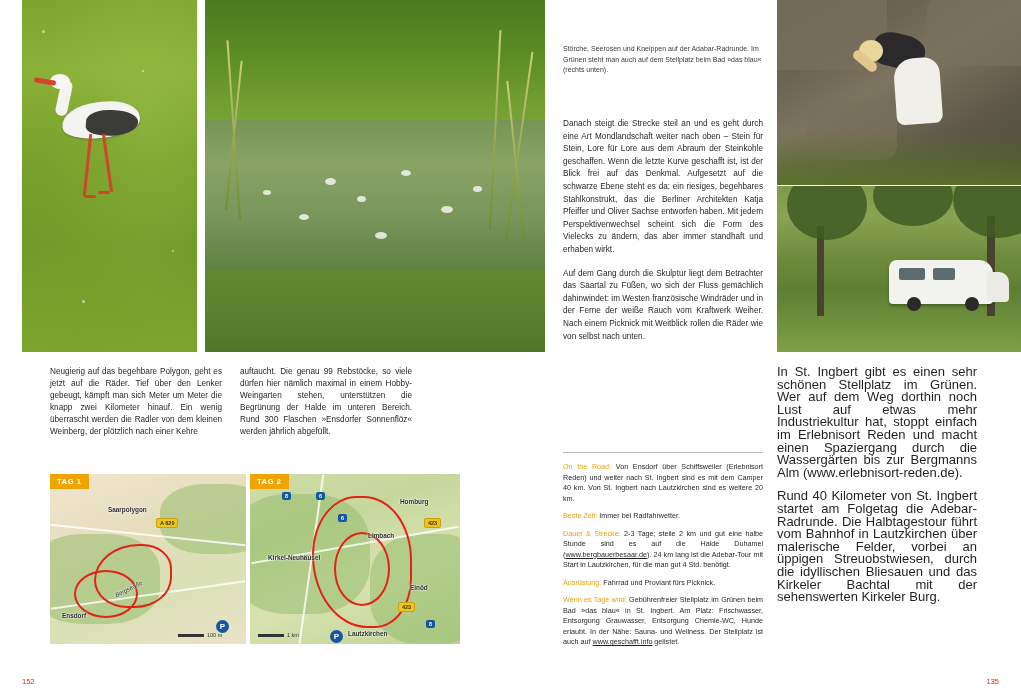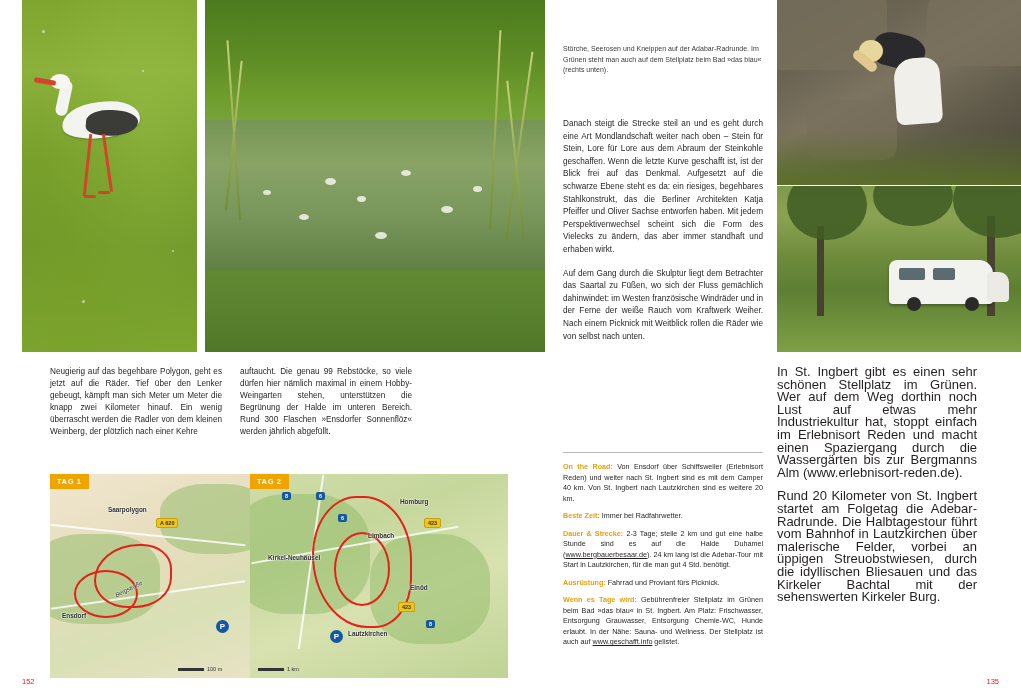--- a/index.html
+++ b/index.html
@@ -77,31 +77,31 @@
   .col-c{left:563px;top:44px;width:200px;}
   .caption{font-size:7px;line-height:10.5px;color:#3a3a3a;text-align:left;}
 
   .col-c-body{position:absolute;left:563px;top:118px;width:200px;font-size:8.2px;line-height:12.6px;text-align:justify;}
   .col-c-body p{margin:0 0 11px 0;}
 
   .hairline{position:absolute;left:563px;top:452px;width:200px;height:1px;background:#b9b9b9;}
 
   .info{position:absolute;left:563px;top:462px;width:200px;font-size:7.2px;line-height:10.5px;text-align:justify;}
   .info p{margin:0 0 7px 0;}
-  .info b{color:#e8a00c;font-weight:bold;}
+  .info b{color:#e8a00c;font-weight:normal;}
   .info a{color:#231f20;text-decoration:underline;}
 
   .col-d{position:absolute;left:777px;top:366px;width:200px;font-size:13px;line-height:12.6px;text-align:justify;}
   .col-d p{margin:0 0 11px 0;}
 
   .fazit{position:absolute;left:777px;top:614px;width:200px;background:#f0a400;color:#ffffff;
     font-size:7.6px;font-weight:bold;line-height:11px;letter-spacing:.4px;padding:8px 9px;box-sizing:border-box;}
 
   
-  .map{position:absolute;top:474px;height:204px;overflow:hidden;border:0;padding-left:48px;}
+  .map{position:absolute;top:474px;height:170px;overflow:hidden;border:0;}
   .map1{left:50px;width:196px;background:linear-gradient(160deg,#efe7cf 0%,#e7ddbe 35%,#d9e0b4 65%,#eae3c8 100%);}
   .map2{left:250px;width:210px;background:linear-gradient(160deg,#cfdca8 0%,#c6d79c 30%,#d8e2b0 60%,#bed394 100%);}
   .map .green{position:absolute;background:rgba(150,190,110,.55);border-radius:40%;}
   .map .route{position:absolute;border:2.2px solid #e2231a;border-radius:40%;}
   .map .roadline{position:absolute;background:#ffffff;opacity:.8;}
   .map .lbl{position:absolute;font-size:6.4px;color:#2d2d2d;font-weight:bold;text-shadow:0 0 2px #fff,0 0 2px #fff;}
   .map .lbl.small{font-weight:normal;font-size:6px;font-style:italic;}
   .tag{position:absolute;left:0;top:0;background:#f0a400;color:#fff;font-size:7.5px;font-weight:bold;letter-spacing:.6px;padding:3px 7px;}
   .shield{position:absolute;background:#f0c419;color:#333;font-size:5.5px;font-weight:bold;border-radius:2px;padding:1px 3px;border:1px solid #c9a00f;}
   .autobahn{position:absolute;background:#1557a0;color:#fff;font-size:5.5px;font-weight:bold;border-radius:2px;padding:1px 3px;}
@@ -213,21 +213,21 @@
 
   <div class="col col-a">
     <p>Neugierig auf das begehbare Polygon, geht es jetzt auf die Räder. Tief über den Lenker gebeugt, kämpft man sich Meter um Meter die knapp zwei Kilometer hinauf. Ein wenig überrascht werden die Radler von dem kleinen Weinberg, der plötzlich nach einer Kehre</p>
   </div>
   <div class="col col-b">
     <p>auftaucht. Die genau 99 Rebstöcke, so viele dürfen hier nämlich maximal in einem Hobby-Weingarten stehen, unterstützen die Begrünung der Halde im unteren Bereich. Rund 300 Flaschen »Ensdorfer Sonnenflöz« werden jährlich abgefüllt.</p>
   </div>
 
   <div class="col-d">
     <p>In St. Ingbert gibt es einen sehr schönen Stellplatz im Grünen. Wer auf dem Weg dorthin noch Lust auf etwas mehr Industriekultur hat, stoppt einfach im Erlebnisort Reden und macht einen Spaziergang durch die Wassergärten bis zur Bergmanns Alm (www.erlebnisort-reden.de).</p>
-    <p>Rund 20 Kilometer von St. Ingbert startet am Folgetag die Adebar-Radrunde. Die Halbtagestour führt vom Bahnhof in Lautzkirchen über malerische Felder, vorbei an üppigen Streuobstwiesen, durch die idyllischen Bliesauen und das Kirkeler Bachtal mit der sehenswerten Kirkeler Burg.</p>
+    <p>Rund 40 Kilometer von St. Ingbert startet am Folgetag die Adebar-Radrunde. Die Halbtagestour führt vom Bahnhof in Lautzkirchen über malerische Felder, vorbei an üppigen Streuobstwiesen, durch die idyllischen Bliesauen und das Kirkeler Bachtal mit der sehenswerten Kirkeler Burg.</p>
   </div>
 
 
   <div class="map map1">
     <div class="green" style="left:-20px;top:60px;width:130px;height:90px;"></div>
     <div class="green" style="left:110px;top:10px;width:110px;height:70px;"></div>
     <div class="roadline" style="left:0;top:120px;width:196px;height:2px;transform:rotate(-8deg);"></div>
     <div class="roadline" style="left:0;top:60px;width:196px;height:1.5px;transform:rotate(6deg);"></div>
     <div class="route" style="left:44px;top:70px;width:74px;height:60px;border-radius:60% 40% 50% 45%;"></div>
     <div class="route" style="left:24px;top:96px;width:60px;height:44px;border-radius:50%;"></div>

